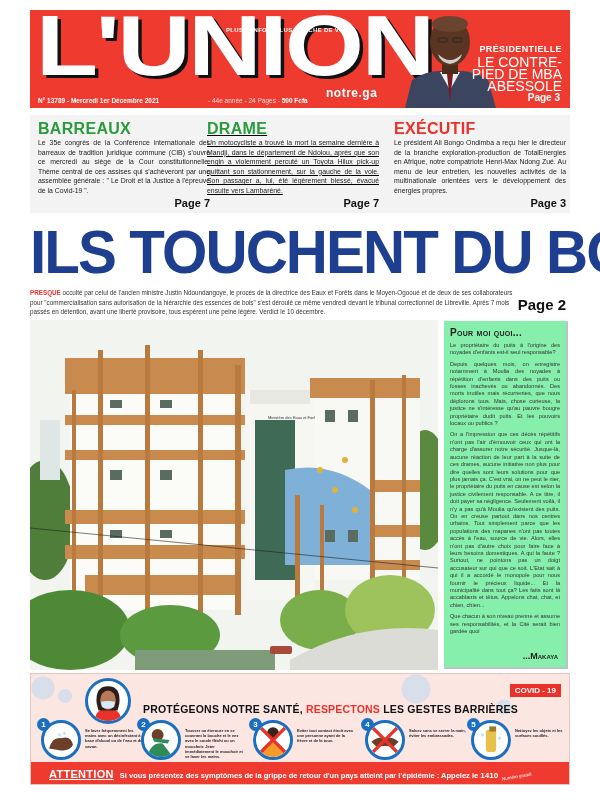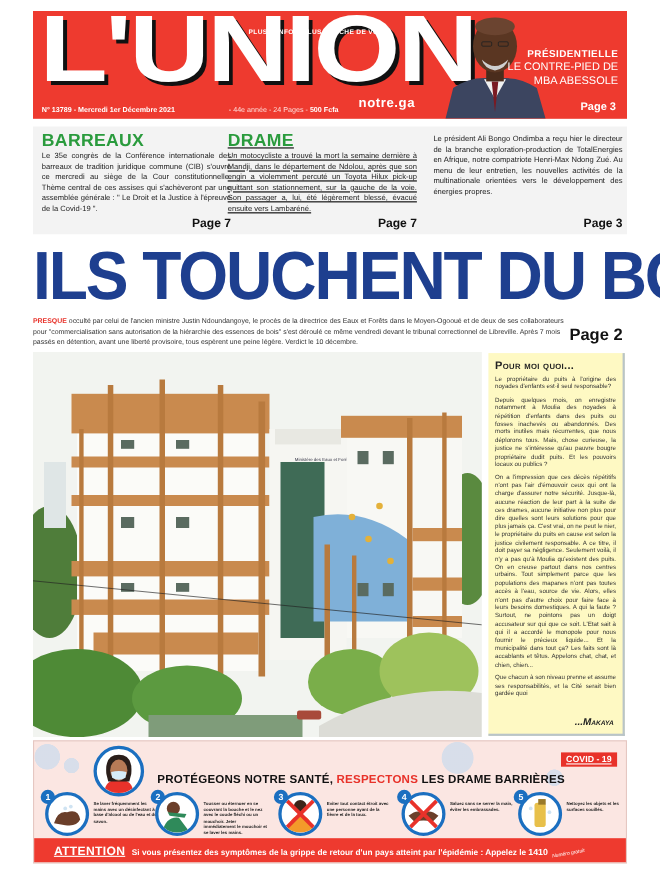--- a/index.html
+++ b/index.html
@@ -13,21 +13,21 @@
   .logo { position: absolute; left: 6px; top: -8px; font-family: "Liberation Sans", sans-serif; font-weight: 900; font-size: 86px; color: #fff; letter-spacing: -2px; text-shadow: 3px 3px 0 #111; line-height: 1; transform: scaleX(1.18); transform-origin: left top; }
   .tagline { position: absolute; left: 196px; top: 17px; font-size: 6px; font-weight: bold; color: #fff; letter-spacing: 0.3px; }
   .copyright { position: absolute; left: 360px; top: 28px; font-size: 7px; color: #fff; }
   .site { position: absolute; left: 296px; top: 76px; font-size: 12px; font-weight: bold; color: #fff; letter-spacing: 0.5px; }
   .issue { position: absolute; left: 8px; top: 87px; font-size: 6.5px; font-weight: bold; color: #fff; }
   .meta { position: absolute; left: 178px; top: 87px; font-size: 6.5px; color: #ffd9d6; }
   .meta b { color: #fff; }
 
   .portrait { position: absolute; left: 370px; top: 0px; width: 100px; height: 98px; }
   .pres-title { position: absolute; right: 8px; top: 34px; font-size: 9px; font-weight: bold; color: #fff; letter-spacing: 0.4px; text-align: right; }
-  .pres-sub { position: absolute; right: 8px; top: 46px; font-size: 10px; color: #fff; text-align: right; line-height: 12px; width: 110px; }
+  .pres-sub { position: absolute; right: 8px; top: 46px; font-size: 14px; color: #fff; text-align: right; line-height: 12px; width: 110px; }
   .pres-page { position: absolute; right: 10px; top: 82px; font-size: 10px; font-weight: bold; color: #fff; }
 
   
   .teasers { position: absolute; left: 0; top: 105px; width: 540px; height: 98px; background: #f3f3f3; }
   .teaser { position: absolute; top: 6px; width: 172px; }
   .teaser h2 { font-size: 16px; font-weight: 900; letter-spacing: 0.3px; line-height: 16px; }
   .teaser p { font-size: 6.9px; line-height: 9.6px; color: #222; text-align: justify; margin-top: 1px; }
   .teaser .pg { position: absolute; right: 0; top: 76px; font-size: 11px; font-weight: 900; color: #111; }
   .t1 { left: 8px; } .t1 h2 { color: #2a9b3d; }
   .t2 { left: 177px; text-decoration: underline; } .t2 h2 { color: #2a9b3d; }
@@ -37,32 +37,32 @@
   .headline { position: absolute; left: 0; top: 207px; width: 540px; height: 70px; font-family: "Liberation Sans", sans-serif; font-weight: 900; color: #1e3f8f; font-size: 62px; line-height: 70px; letter-spacing: -2px; white-space: nowrap; transform: scaleX(0.94); transform-origin: left top; }
 
   .lead { position: absolute; left: 0; top: 278px; width: 488px; font-size: 6.3px; line-height: 9.5px; color: #333; }
   .lead b { color: #e8322a; }
   .lead-pg { position: absolute; right: 4px; top: 286px; font-size: 15px; font-weight: 900; color: #111; }
 
   
   .photo { position: absolute; left: 0; top: 310px; width: 408px; height: 350px; overflow: hidden; background: #f4f6f4; }
 
   
-  .edito { position: absolute; left: 414px; top: 311px; width: 124px; height: 348px; background: #fef9c3; border-right: 2px solid #b9c4c8; border-bottom: 2px solid #b9c4c8; padding: 6px 6px; }
+  .edito { position: absolute; left: 414px; top: 311px; width: 124px; height: 348px; background: #86efac; border-right: 2px solid #b9c4c8; border-bottom: 2px solid #b9c4c8; padding: 6px 6px; }
   .edito h3 { font-size: 10px; font-weight: bold; color: #222; letter-spacing: 0.3px; font-variant: small-caps; margin-bottom: 4px; }
   .edito p { font-size: 5.6px; line-height: 7.4px; color: #333; text-align: justify; margin-bottom: 4px; }
-  .edito .sig { position: absolute; right: 8px; bottom: 6px; font-size: 9px; font-weight: bold; font-variant: small-caps; color: #222; font-style: italic; }
+  .edito .sig { position: absolute; right: 8px; bottom: 6px; font-size: 9px; font-weight: bold; font-variant: small-caps; color: #222; }
 
   
   .covid { position: absolute; left: 0; top: 663px; width: 540px; height: 112px; background: #fbe6e2; border: 1px solid #e5c7c2; overflow: hidden; }
   .virus { position: absolute; border-radius: 50%; background: radial-gradient(circle, #cfdcec 0 40%, transparent 42%); opacity: 0.8; }
   .covid-title { position: absolute; left: 112px; top: 2px; font-size: 23px; font-weight: 900; color: #1b6fc0; letter-spacing: 0.5px; }
   .covid-sub { position: absolute; left: 112px; top: 29px; font-size: 10.5px; font-weight: 900; color: #111; letter-spacing: 0.2px; }
   .covid-sub span { color: #e8322a; }
-  .covid-badge { position: absolute; right: 8px; top: 10px; background: #e8322a; color: #fff; font-size: 8px; font-weight: bold; padding: 2px 5px; text-decoration: underline; }
+  .covid-badge { position: absolute; right: 8px; top: 10px; background: #e8322a; color: #fff; font-size: 8px; font-weight: bold; padding: 2px 5px; }
   .avatar { position: absolute; left: 54px; top: 4px; width: 46px; height: 46px; border-radius: 50%; border: 3px solid #1b6fc0; background: #fff; overflow: hidden; }
   .step { position: absolute; top: 44px; width: 100px; height: 46px; }
   .step .circ { position: absolute; left: 4px; top: 2px; width: 40px; height: 40px; border-radius: 50%; border: 3px solid #1b6fc0; background: #fff; overflow: hidden; }
   .step .num { position: absolute; left: 0; top: 0; width: 13px; height: 13px; border-radius: 50%; background: #1b6fc0; color: #fff; font-size: 8px; font-weight: bold; text-align: center; line-height: 13px; z-index: 2; }
   .step .txt { position: absolute; left: 48px; top: 10px; width: 58px; font-size: 4px; line-height: 5.2px; color: #222; font-weight: bold; }
   .attention { position: absolute; left: 0; bottom: 0; width: 540px; height: 22px; background: #ee3a2f; color: #fff; padding-left: 18px; line-height: 22px; white-space: nowrap; }
   .attention .att { font-size: 11px; font-weight: 900; text-decoration: underline; letter-spacing: 0.3px; text-align: center; }
   .attention .msg { font-size: 7.5px; font-weight: bold; margin-left: 6px; }
   .attention .num { font-size: 8px; font-weight: 900; }
   .attention .free { display: inline-block; font-size: 4.5px; font-style: italic; transform: rotate(-10deg); margin-left: 4px; border-bottom: 1px solid #fff; }
@@ -101,20 +101,21 @@
       <h2>BARREAUX</h2>
       <p>Le 35e congrès de la Conférence internationale des barreaux de tradition juridique commune (CIB) s'ouvre ce mercredi au siège de la Cour constitutionnelle. Thème central de ces assises qui s'achèveront par une assemblée générale : " Le Droit et la Justice à l'épreuve de la Covid-19 ".</p>
       <div class="pg">Page 7</div>
     </article>
     <article class="teaser t2">
       <h2>DRAME</h2>
       <p>Un motocycliste a trouvé la mort la semaine dernière à Mandji, dans le département de Ndolou, après que son engin a violemment percuté un Toyota Hilux pick-up quittant son stationnement, sur la gauche de la voie. Son passager a, lui, été légèrement blessé, évacué ensuite vers Lambaréné.</p>
       <div class="pg">Page 7</div>
     </article>
     <article class="teaser t3">
+      <h2>EXÉCUTIF</h2>
       <p>Le président Ali Bongo Ondimba a reçu hier le directeur de la branche exploration-production de TotalEnergies en Afrique, notre compatriote Henri-Max Ndong Zué. Au menu de leur entretien, les nouvelles activités de la multinationale orientées vers le développement des énergies propres.</p>
       <div class="pg">Page 3</div>
     </article>
   </section>
 
   <h1 class="headline">ILS TOUCHENT DU BOIS !</h1>
   <p class="lead"><b>PRESQUE</b><span> occulté par celui de l'ancien ministre Justin Ndoundangoye, le procès de la directrice des Eaux et Forêts dans le Moyen-Ogooué et de deux de ses collaborateurs pour "commercialisation sans autorisation de la hiérarchie des essences de bois" s'est déroulé ce même vendredi devant le tribunal correctionnel de Libreville. Après 7 mois passés en détention, avant une liberté provisoire, tous espèrent une peine légère. Verdict le 10 décembre.</span></p>
   <div class="lead-pg">Page 2</div>
 
   <svg class="photo" viewBox="0 0 408 350" preserveAspectRatio="none">
@@ -208,21 +209,21 @@
     <div class="virus" style="left:110px;top:86px;width:22px;height:22px;"></div>
 
     <div class="avatar">
       <svg viewBox="0 0 46 46" width="40" height="40">
         <path d="M8 46 Q8 32 23 32 Q38 32 38 46Z" fill="#e8322a"></path>
         <path d="M10 26 Q8 6 23 6 Q38 6 36 26 L34 34 L12 34Z" fill="#2a1e1a"></path>
         <ellipse cx="23" cy="22" rx="9" ry="11" fill="#b77a56"></ellipse>
         <path d="M15 24 Q23 22 31 24 L30 30 Q23 34 16 30Z" fill="#d6ecf8"></path>
       </svg>
     </div>
-    <div class="covid-sub"><span style="color:#111">PROTÉGEONS NOTRE SANTÉ, </span><span>RESPECTONS</span><span style="color:#111"> LES DRAME BARRIÈRES</span></div>
+    <div class="covid-sub"><span style="color:#111">PROTÉGEONS NOTRE SANTÉ, </span><span>RESPECTONS</span><span style="color:#111"> LES GESTES BARRIÈRES</span></div>
     <div class="covid-badge">COVID - 19</div>
 
     <div class="step" style="left:6px;">
       <div class="num">1</div>
       <div class="circ"><svg viewBox="0 0 40 40" width="34" height="34">
             <path d="M6 30 Q10 16 20 18 Q32 14 34 26 Q30 34 18 32Z" fill="#6b3f2a"></path>
             <circle cx="18" cy="14" r="2" fill="#cfe3f2"></circle>
             <circle cx="24" cy="12" r="2" fill="#cfe3f2"></circle>
           </svg></div>
       <div class="txt">Se laver fréquemment les mains avec un désinfectant à base d'alcool ou de l'eau et du savon.</div>

